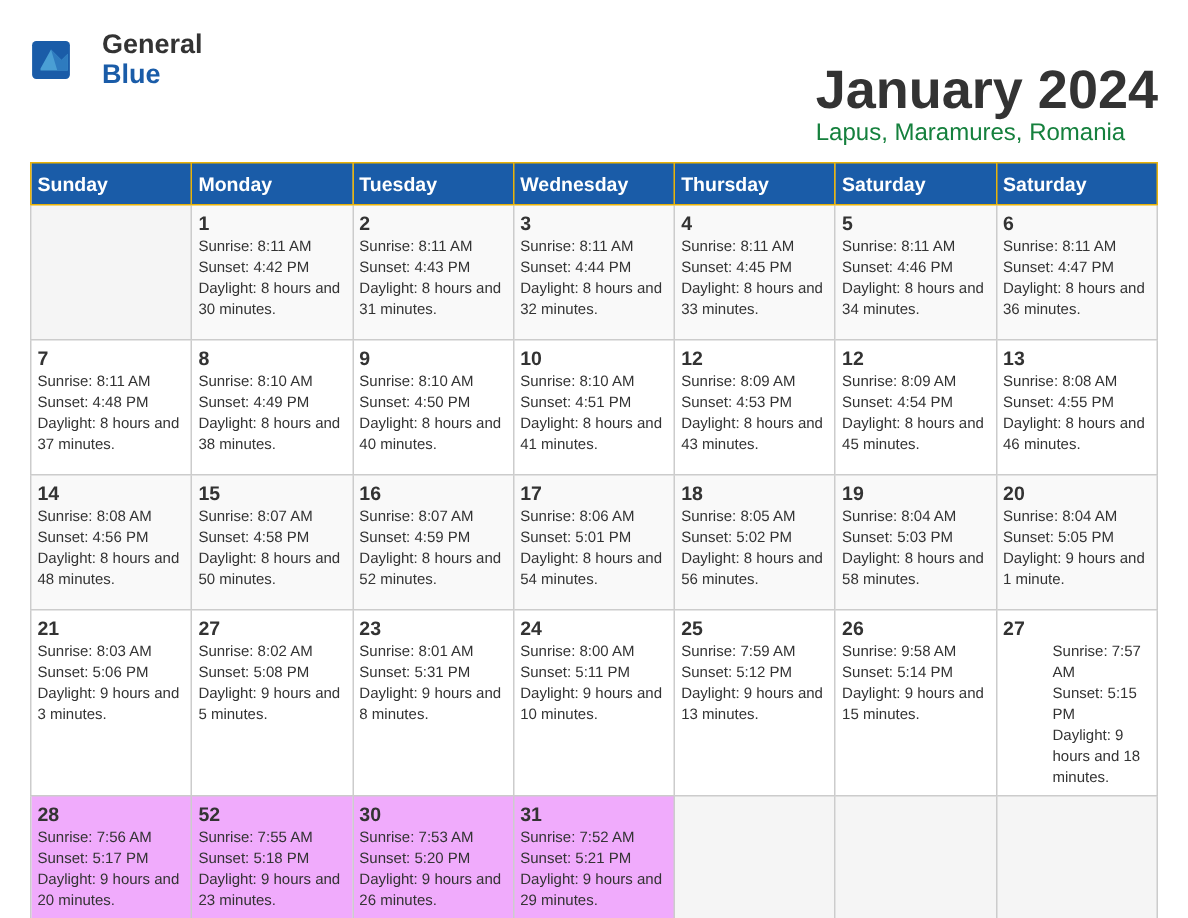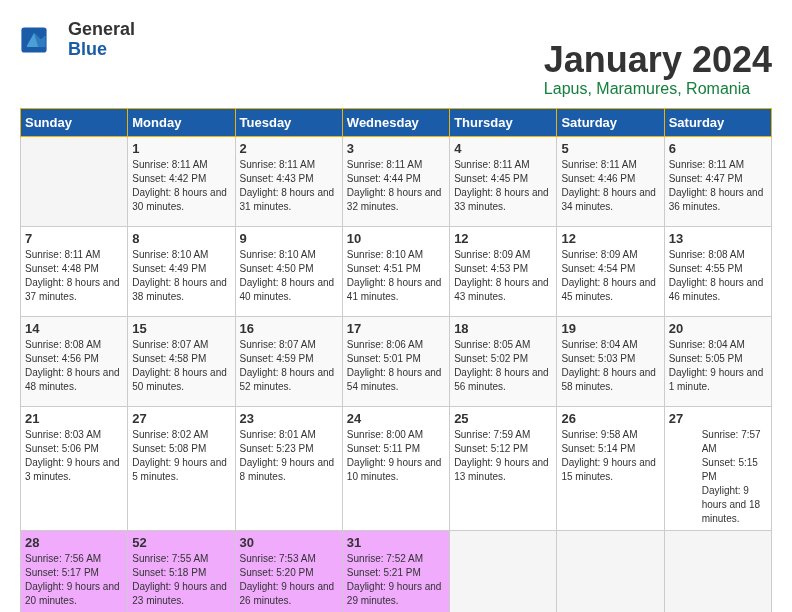--- a/index.html
+++ b/index.html
@@ -257,21 +257,21 @@
         </td>
         <td>
           <div class="day-number">27</div>
           <div class="day-info" style="white-space: pre-line;">Sunrise: 8:02 AM
 Sunset: 5:08 PM
 Daylight: 9 hours and 5 minutes.</div>
         </td>
         <td>
           <div class="day-number">23</div>
           <div class="day-info" style="white-space: pre-line;">Sunrise: 8:01 AM
-Sunset: 5:23 PM
+Sunset: 5:31 PM
 Daylight: 9 hours and 8 minutes.</div>
         </td>
         <td>
           <div class="day-number">24</div>
           <div class="day-info" style="white-space: pre-line;">Sunrise: 8:00 AM
 Sunset: 5:11 PM
 Daylight: 9 hours and 10 minutes.</div>
         </td>
         <td>
           <div class="day-number">25</div>

